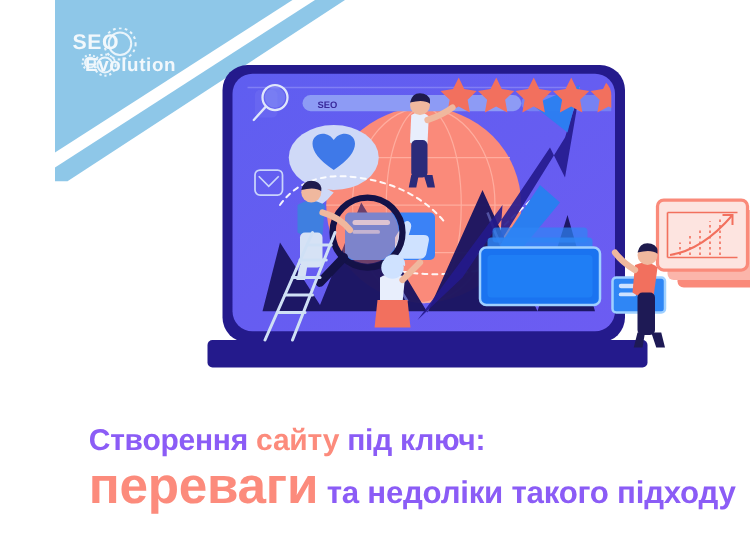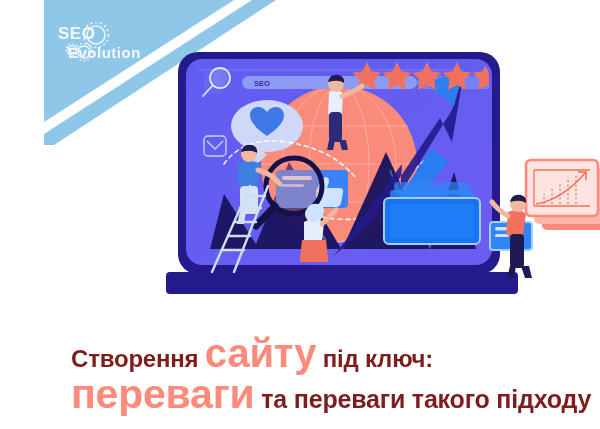--- a/index.html
+++ b/index.html
@@ -25,22 +25,22 @@
   .illo{position:absolute;left:120px;top:44px;width:470px;height:262px;}
 
   
   .headline{
     position:absolute;left:27px;top:338px;width:556px;
     line-height:30px;letter-spacing:-.2px;
   }
   .hl-line{display:block;white-space:nowrap;font-weight:700;font-size:25px;}
   .hl-line.l1{font-size:24px;}
   .hl-line.l2{font-size:25px;margin-top:5px;}
-  .hl-dark{color:#7f1d1d;}
-  .hl-accent{color:#fc8b7c;font-size:40px;}
+  .hl-dark{color:#8b5cf6;}
+  .hl-accent{color:#fc8b7c;font-size:24px;}
   .hl-accent.big{font-size:41px;}
 </style>
 </head>
 <body>
 
 <div id="stage">
 
   <svg class="corner-band" viewBox="0 0 300 200">
     <polygon points="0,0 190,0 0,122" fill="#8ec7e8"></polygon>
     <polygon points="205,0 232,0 10,145 0,145 0,133" fill="#8ec7e8"></polygon>
@@ -230,17 +230,17 @@
       <path d="M346 158 q2 -9 11 -7 q6 2 5 8 q-5 -4 -16 -1 z" fill="#1f1b4d"></path>
       <path d="M344 172 q-10 -6 -16 -14" stroke="#f0b89e" stroke-width="5" fill="none" stroke-linecap="round"></path>
     </g>
   </svg>
 
   <div class="headline">
     <span class="hl-line l1">
       <span class="hl-dark">Створення </span><span class="hl-accent">сайту</span><span class="hl-dark"> під ключ:</span>
     </span>
     <span class="hl-line l2">
-      <span class="hl-accent big">переваги</span><span class="hl-dark"> та переваги такого підходу</span>
+      <span class="hl-accent big">переваги</span><span class="hl-dark"> та недоліки такого підходу</span>
     </span>
   </div>
 
 </div>
 
 </body></html>

